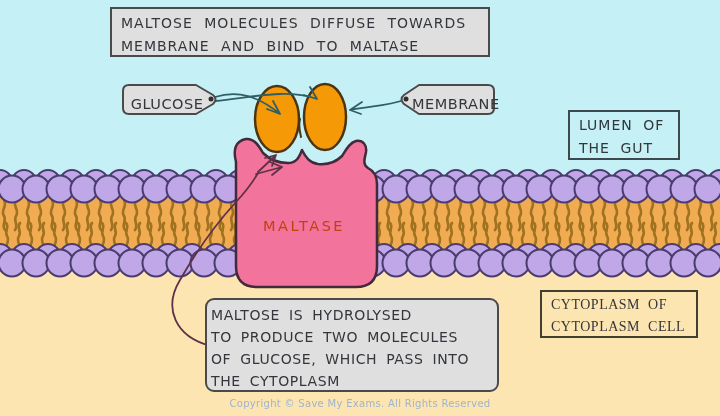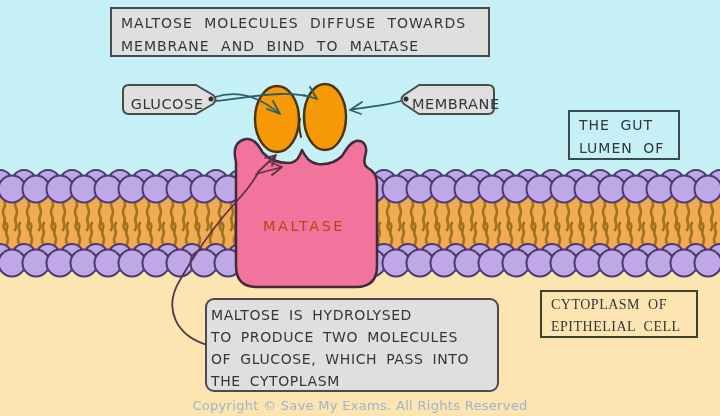--- a/index.html
+++ b/index.html
@@ -37,21 +37,21 @@
   .note-top{left:110px;top:7px;width:380px;height:50px;padding:3px 0 0 9px;box-sizing:border-box;}
   .note-hydrolysis{left:205px;top:298px;width:294px;height:94px;border-radius:9px;
     padding:4px 0 0 4px;box-sizing:border-box;letter-spacing:.6px;word-spacing:4px;line-height:22px;}
   .frame-lumen{left:568px;top:110px;width:112px;height:50px;padding:2px 0 0 9px;box-sizing:border-box;}
   .frame-cytoplasm{left:540px;top:290px;width:158px;height:48px;padding:2px 0 0 9px;box-sizing:border-box;
     letter-spacing:.5px;word-spacing:4px;line-height:22px;border-color:#41402F;font-family:Liberation Serif, serif;}
   .glucose-text{left:123px;top:88px;width:88px;}
   .maltose-text{left:412px;top:88px;width:80px;}
   .copyright{
     position:absolute;left:0;top:398px;width:720px;text-align:center;
-    font-size:13px;letter-spacing:.3px;color:var(--copyright-color,#9FB3D1);
+    font-size:10px;letter-spacing:.3px;color:var(--copyright-color,#9FB3D1);
   }
 </style>
 </head>
 <body>
 
 <div class="scene">
 
   <svg class="art" width="720" height="416" viewBox="0 0 720 416">
 
     <rect x="0" y="0" width="720" height="416" fill="var(--background-lumen)"></rect>
@@ -344,29 +344,29 @@
   <div class="note note-top">
     <div>MALTOSE MOLECULES DIFFUSE TOWARDS</div>
     <div>MEMBRANE AND BIND TO MALTASE</div>
   </div>
 
   <div class="tagtext glucose-text">GLUCOSE</div>
 
   <div class="tagtext maltose-text">MEMBRANE</div>
 
   <div class="frame frame-lumen">
+    <div>LUMEN OF</div>
     <div>THE GUT</div>
-    <div>LUMEN OF</div>
   </div>
 
   <div class="enzyme-label">MALTASE</div>
 
   <div class="frame frame-cytoplasm">
     <div>CYTOPLASM OF</div>
-    <div>EPITHELIAL CELL</div>
+    <div>CYTOPLASM CELL</div>
   </div>
 
   <div class="note note-hydrolysis">
     <div>MALTOSE IS HYDROLYSED</div>
     <div>TO PRODUCE TWO MOLECULES</div>
     <div>OF GLUCOSE, WHICH PASS INTO</div>
     <div>THE CYTOPLASM</div>
   </div>
 
   <div class="copyright">Copyright © Save My Exams. All Rights Reserved</div>

